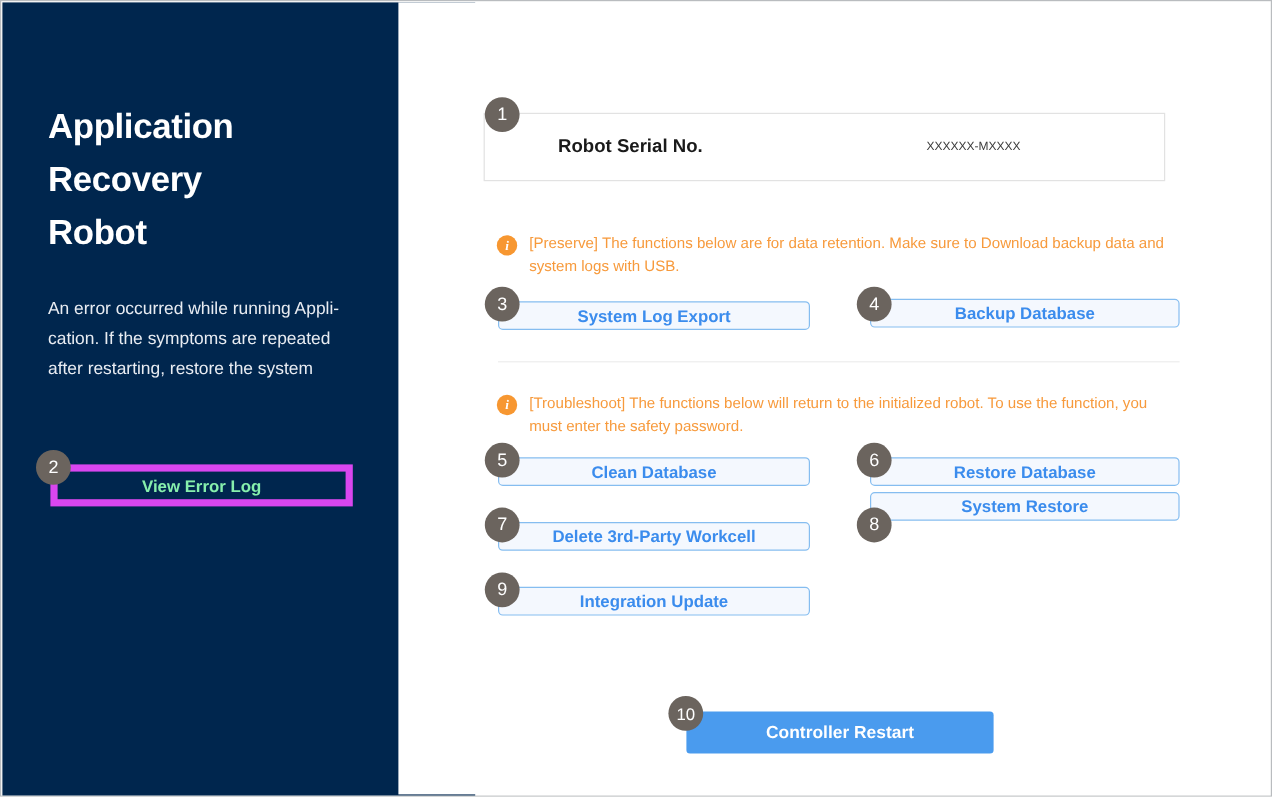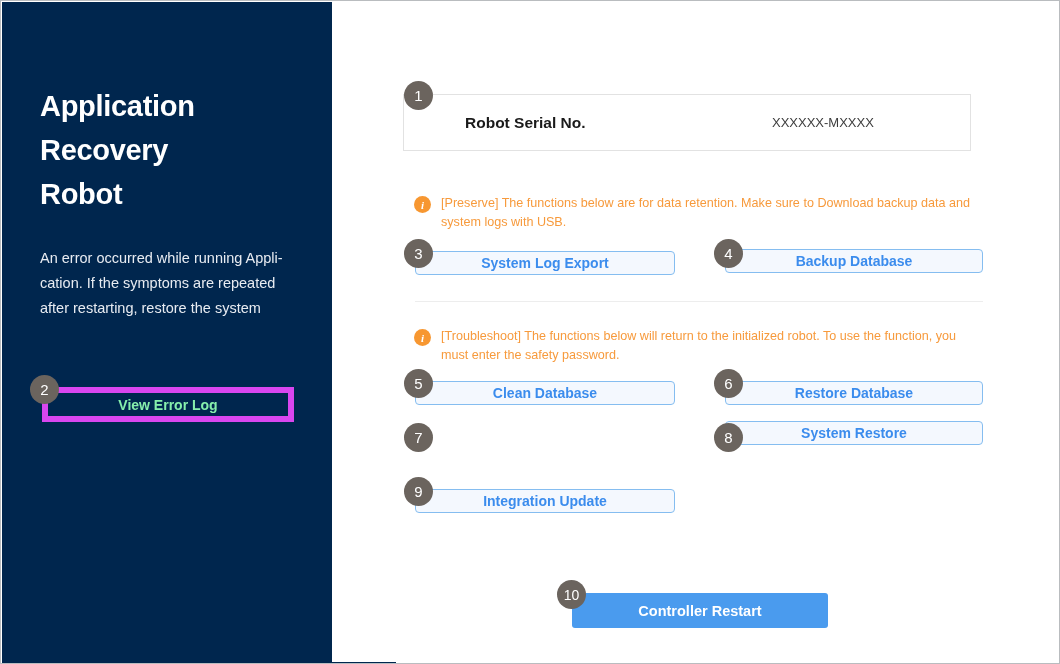--- a/index.html
+++ b/index.html
@@ -114,21 +114,21 @@
     position: absolute;
     left: 61px;
     color: #1a1a1a;
     font-size: 15.5px;
     font-weight: bold;
   }
   .serial-value {
     position: absolute;
     left: 368px;
     color: #3d3d3d;
-    font-size: 13px;
+    font-size: 10px;
   }
 
   
   .notice {
     position: absolute;
     display: flex;
     align-items: flex-start;
     width: 560px;
   }
   .info-icon {
@@ -251,23 +251,24 @@
       <span class="notice-text">[Troubleshoot] The functions below will return to the initialized robot. To use the function, you must enter the safety password.</span>
     </div>
 
     <div class="badge" style="left:72px; top:367px;">5</div>
     <div class="act-btn col-l" style="top:379px;">Clean Database</div>
 
     <div class="badge" style="left:382px; top:367px;">6</div>
     <div class="act-btn col-r" style="top:379px;">Restore Database</div>
 
     <div class="badge" style="left:72px; top:421px;">7</div>
+    <div class="act-btn col-l" style="top:433px;">Delete 3rd-Party Workcell</div>
 
     <div class="badge" style="left:382px; top:421px;">8</div>
-    <div class="act-btn col-r" style="top:419px;">System Restore</div>
+    <div class="act-btn col-r" style="top:408px;">System Restore</div>
 
     <div class="badge" style="left:72px; top:475px;">9</div>
     <div class="act-btn col-l" style="top:487px;">Integration Update</div>
 
     <div class="badge wide" style="left:225px; top:578px;">10</div>
     <div class="restart-btn">Controller Restart</div>
 
   </div>
 </div>
 

